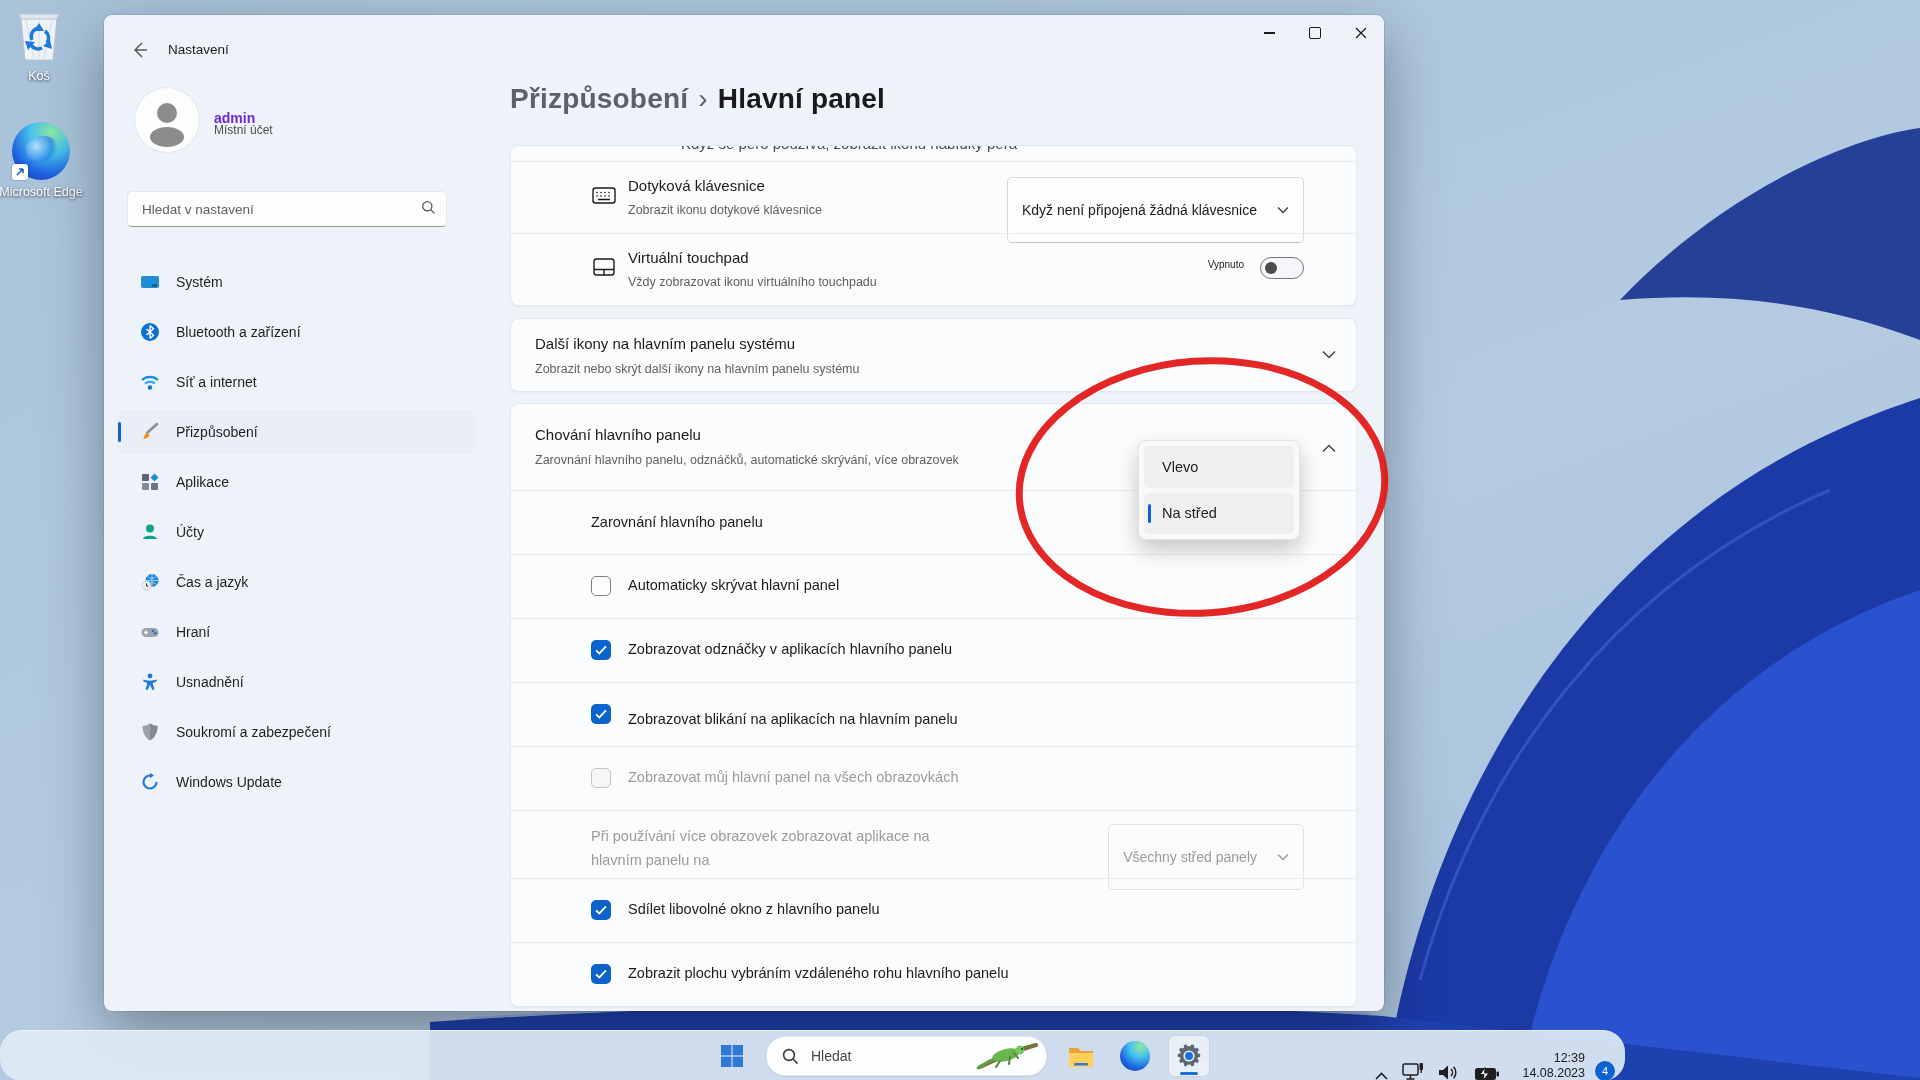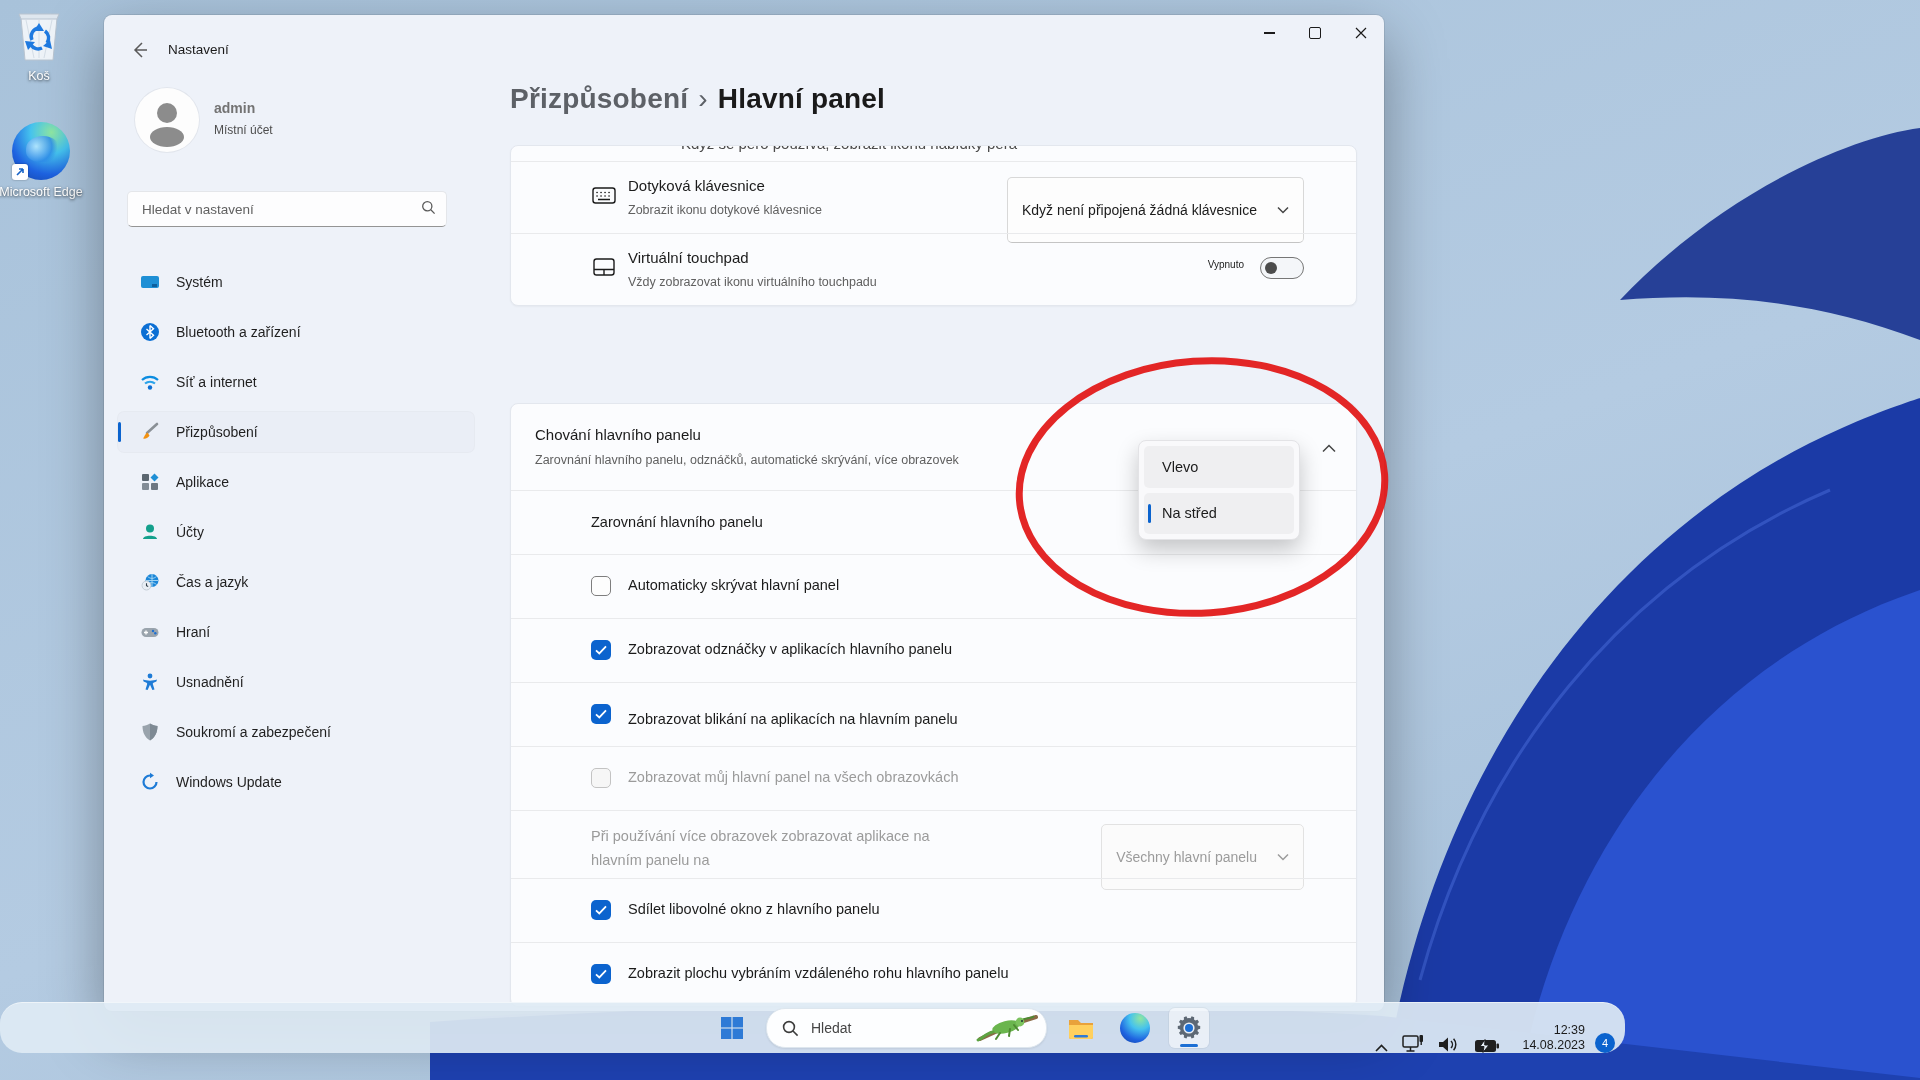--- a/index.html
+++ b/index.html
@@ -18,21 +18,21 @@
   
   #win{left:104px;top:15px;width:1280px;height:996px;background:#eef2f9;border-radius:8px;
        box-shadow:0 22px 60px rgba(0,0,0,.35), 0 0 0 1px rgba(0,0,0,.08);overflow:hidden;}
   #titlebar-title{left:64px;top:27px;font-size:13.5px;color:#1b1b1b;}
   #back-btn{left:22px;top:22px;width:26px;height:26px;color:#5a5a5a;}
   .win-controls{right:0;top:0;display:flex;}
   .win-btn{width:46px;height:36px;display:flex;align-items:center;justify-content:center;}
 
   
   #avatar{left:31px;top:73px;width:64px;height:64px;border-radius:50%;background:#fdfdfd;overflow:hidden;box-shadow:0 0 0 1px rgba(0,0,0,.05);}
-  #profile-name{left:110px;top:85px;font-size:14px;font-weight:bold;color:#737373;}
+  #profile-name{left:110px;top:95px;font-size:14px;font-weight:bold;color:#6d28d9;}
   #profile-type{left:110px;top:108px;font-size:12px;color:#4d4d4d;}
 
   
   #search-box{left:23px;top:176px;width:318px;height:34px;background:#fdfdfe;border:1px solid #e4e6ea;border-bottom:1px solid #949494;border-radius:5px;}
   #search-box input{position:absolute;left:12px;top:0;width:270px;height:32px;border:0;outline:0;background:transparent;font-size:13.5px;color:#3b3b3b;font-family:"Liberation Sans",sans-serif;}
   #search-box input::placeholder{color:#616161;opacity:1;}
   #search-box .mag{position:absolute;right:10px;top:8px;}
 
   
   .nav-item{left:14px;width:356px;height:40px;border-radius:6px;display:flex;align-items:center;padding-left:0;cursor:default;}
@@ -73,21 +73,21 @@
   .popup-opt.selected::before{content:"";position:absolute;left:4px;top:11px;width:3px;height:19px;border-radius:2px;background:#0b63ce;}
 
   
   #annotation{left:0;top:0;width:1920px;height:1080px;pointer-events:none;z-index:60;}
 
   
   #clip-row{left:170px;top:0px;width:560px;height:8px;overflow:hidden;}
   #clip-row span{display:block;margin-top:-11px;font-size:15px;color:#4a4a4a;}
 
   
-  #taskbar{left:0;top:1002px;width:1625px;height:50px;background:rgba(222,234,244,.92);border-top:1px solid rgba(255,255,255,.55);z-index:50;border-radius:22px;}
+  #taskbar{left:0;top:1030px;width:1625px;height:50px;background:rgba(222,234,244,.92);border-top:1px solid rgba(255,255,255,.55);z-index:50;border-radius:22px;}
   #tb-center{position:absolute;left:712px;top:0;height:50px;display:flex;align-items:center;gap:14px;}
   .tb-slot{width:40px;height:40px;border-radius:6px;display:flex;align-items:center;justify-content:center;position:relative;}
   .tb-slot.active{background:rgba(255,255,255,.55);box-shadow:0 0 0 1px rgba(0,0,0,.04);}
   .tb-slot.active::after{content:"";position:absolute;bottom:1px;left:11px;width:18px;height:3px;border-radius:2px;background:#1c6fd4;}
   #tb-search{width:279px;height:38px;border-radius:19px;background:#fdfeff;border:1px solid #dde6ee;box-shadow:0 1px 2px rgba(0,0,0,.08);display:flex;align-items:center;position:relative;}
   #tb-search input{border:0;outline:0;background:transparent;font-size:14px;color:#454545;width:130px;margin-left:10px;font-family:"Liberation Sans",sans-serif;}
   #tb-search input::placeholder{color:#454545;opacity:1;}
   #tray{position:absolute;right:10px;top:0;height:50px;display:flex;align-items:flex-end;}
   #clockbox{text-align:right;font-size:12.5px;color:#1b1b1b;line-height:15px;margin-left:22px;}
   #badge{width:20px;height:20px;border-radius:50%;background:#0b63ce;color:#fff;font-size:11px;display:flex;align-items:center;justify-content:center;margin-left:10px;}
@@ -297,20 +297,27 @@
         </svg>
         <div class="abs row-title" style="left:117px;top:103px;">Virtuální touchpad</div>
         <div class="abs row-sub" style="left:117px;top:125px;">Vždy zobrazovat ikonu virtuálního touchpadu</div>
         <div class="abs" style="right:112px;top:113px;font-size:10px;color:#1b1b1b;">Vypnuto</div>
         <div class="toggle-off" style="right:52px;top:111px;">
             <div class="knob"></div>
           </div>
       </div>
     </div>
 
+    <div class="abs card" style="top:303px;height:72px;">
+      <div class="abs row-title" style="left:24px;top:16px;">Další ikony na hlavním panelu systému</div>
+      <div class="abs row-sub" style="left:24px;top:39px;">Zobrazit nebo skrýt další ikony na hlavním panelu systému</div>
+      <svg class="abs" style="right:20px;top:31px;" width="14" height="9" viewBox="0 0 14 9">
+          <path d="M1,1.5 L7,7.5 L13,1.5" stroke="#454545" stroke-width="1.5" fill="none"></path>
+        </svg>
+    </div>
 
     <div class="abs card" style="top:388px;height:602px;">
       <div class="abs row-title" style="left:24px;top:22px;">Chování hlavního panelu</div>
       <div class="abs row-sub" style="left:24px;top:45px;">Zarovnání hlavního panelu, odznáčků, automatické skrývání, více obrazovek</div>
       <svg class="abs" style="right:20px;top:40px;" width="14" height="9" viewBox="0 0 14 9">
           <path d="M1,7.5 L7,1.5 L13,7.5" stroke="#454545" stroke-width="1.5" fill="none"></path>
         </svg>
       <div class="divider" style="top:86px;"></div>
 
       <div class="abs" style="left:80px;top:110px;font-size:14.5px;color:#1b1b1b;">Zarovnání hlavního panelu</div>
@@ -335,21 +342,21 @@
         </div>
       <div class="check-label" style="top:307px;text-align:right;">Zobrazovat blikání na aplikacích na hlavním panelu</div>
       <div class="divider" style="top:342px;"></div>
 
       <div class="checkbox unchecked disabled" style="top:364px;"></div>
       <div class="check-label disabled" style="top:365px;">Zobrazovat můj hlavní panel na všech obrazovkách</div>
       <div class="divider" style="top:406px;"></div>
 
       <div class="abs" style="left:80px;top:420px;width:390px;font-size:14.5px;line-height:24px;color:#9b9b9b;">Při používání více obrazovek zobrazovat aplikace na hlavním panelu na</div>
       <div class="drop-btn disabled" style="top:420px;">
-        <span>Všechny hlavní panelu</span>
+        <span>Všechny střed panely</span>
         <svg class="chev" width="12" height="8" viewBox="0 0 12 8">
             <path d="M1,1.5 L6,6.5 L11,1.5" stroke="#9b9b9b" stroke-width="1.5" fill="none"></path>
           </svg>
       </div>
       <div class="divider" style="top:474px;"></div>
 
       <div class="checkbox checked" style="top:496px;">
           <svg width="12" height="10" viewBox="0 0 12 10">
             <path d="M1,5.3 L4.3,8.4 L11,1.4" stroke="#fff" stroke-width="1.8" fill="none"></path>
           </svg>

